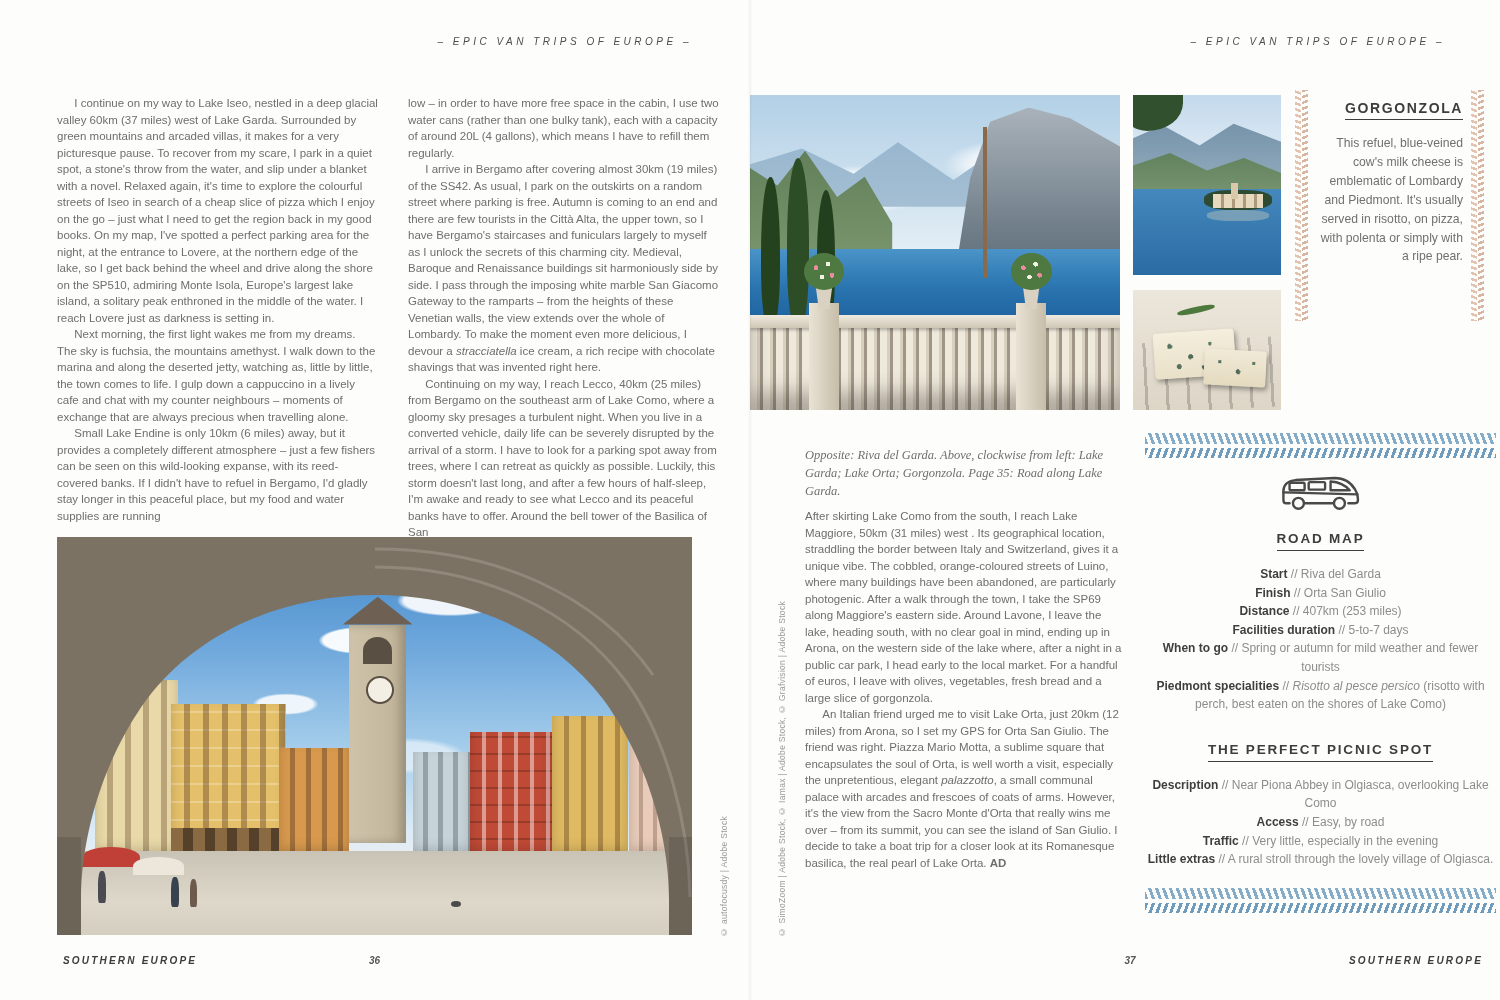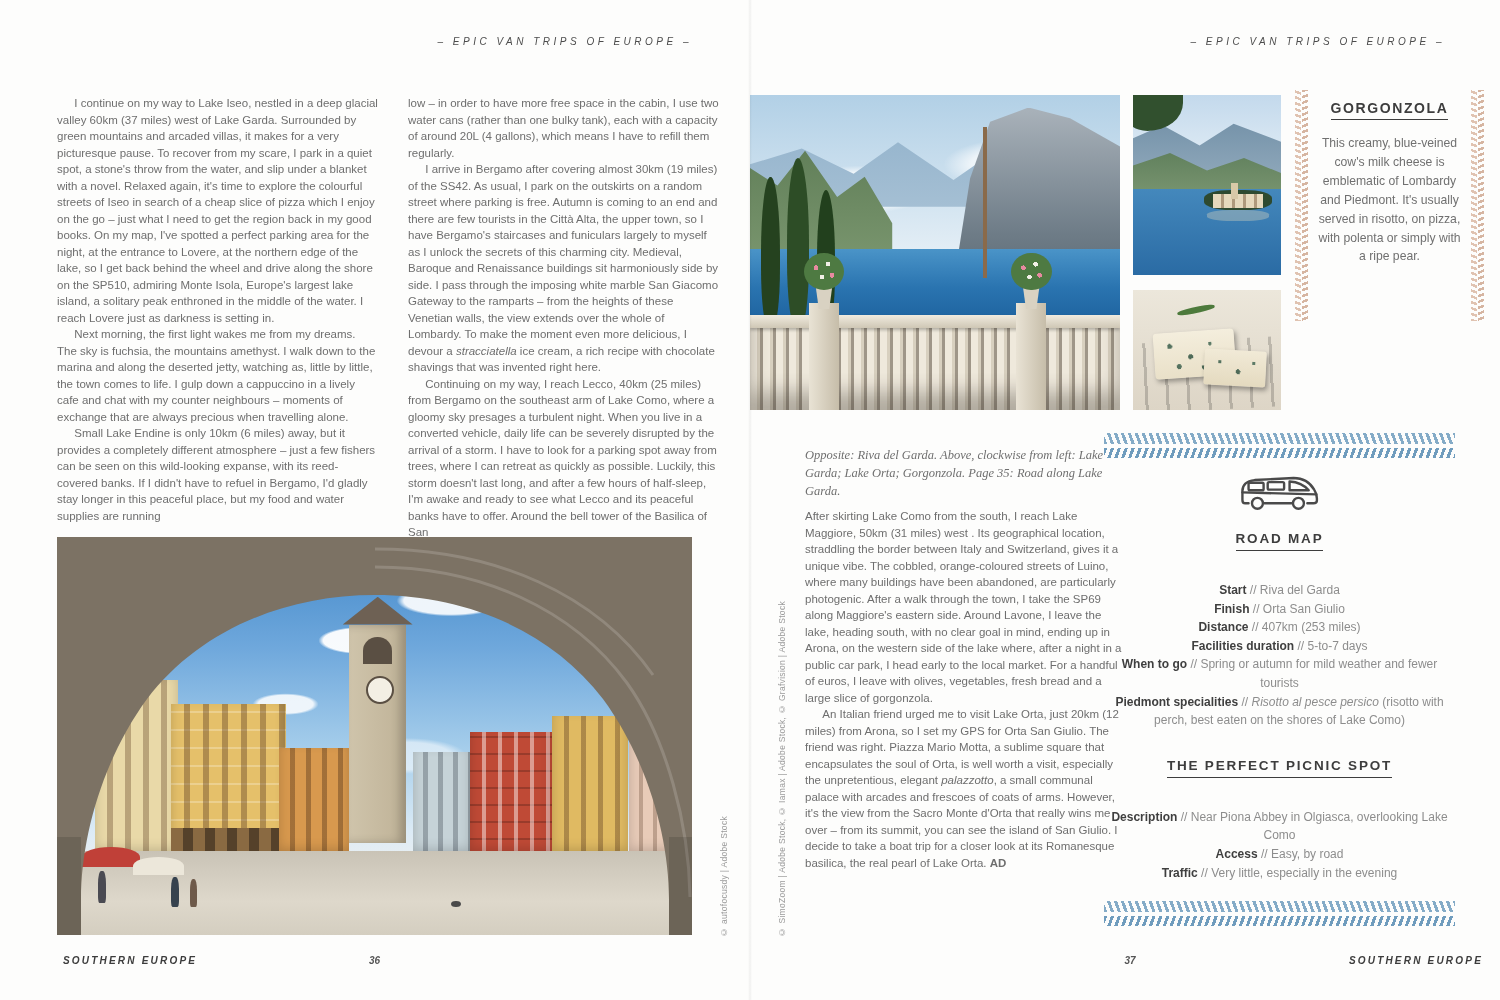--- a/index.html
+++ b/index.html
@@ -31,35 +31,35 @@
   .sidebar{width:351px;text-align:center;}
   .tread-h{height:27px;background-image:
       repeating-linear-gradient(70deg,#84abc7 0 3px,rgba(132,171,199,0) 3px 6.5px),
       repeating-linear-gradient(110deg,#6f9cbd 0 3px,rgba(111,156,189,0) 3px 6.5px);
       background-size:100% 11px,100% 10px;background-position:0 1px,0 16px;
       background-repeat:no-repeat,no-repeat;}
   .van-wrap{margin-top:10px;}
   .sb-title-wrap{margin-top:12px;}
   .sb-title{display:inline-block;font-size:13.5px;font-weight:700;letter-spacing:1.8px;color:#3d3d3d;
             border-bottom:1.5px solid #3d3d3d;padding-bottom:4px;}
-  .spec-rows{margin-top:30px;}
+  .spec-rows{margin-top:14px;}
   .spec-row{font-size:12px;line-height:1.55;color:#8d8d8d;}
   .spec-row b{color:#3f3f3f;font-weight:700;}
   .spec-row .slash{color:#8d8d8d;}
   .picnic-title-wrap{margin-top:26px;}
   .sb-bottom-tread{margin-top:18px;}
 
   
   .gorg-box{display:flex;width:189px;height:231px;overflow:hidden;}
   .tread-v{width:13px;flex:0 0 13px;background-image:
       repeating-linear-gradient(20deg,#e0c3b1 0 2.5px,rgba(224,195,177,0) 2.5px 5.5px),
       repeating-linear-gradient(160deg,#d6b5a1 0 2.5px,rgba(214,181,161,0) 2.5px 5.5px);
       background-size:6px 100%,6px 100%;background-position:0 0,7px 0;
       background-repeat:no-repeat,no-repeat;}
-  .gorg-center{flex:1;padding:6px 8px 0 8px;text-align:center;}
+  .gorg-center{flex:1;padding:6px 8px 0 8px;text-align:right;}
   .gorg-title{display:inline-block;font-size:14px;font-weight:700;letter-spacing:1.6px;color:#3d3d3d;
               border-bottom:1.5px solid #3d3d3d;padding-bottom:3px;margin-top:4px;}
   .gorg-body{margin-top:14px;font-size:12.2px;line-height:1.55;color:#707070;}
 
   
   .photo{overflow:hidden;}
   .photo *{position:absolute;}
 
   
   #photo-arch .sky{inset:0;background:linear-gradient(180deg,#3f86c8 0%,#6fa8dc 28%,#a9d0ec 55%,#dcebf6 74%,#e7eef2 80%);}
@@ -259,32 +259,32 @@
     <div class="board"></div>
     <div class="wedge1"></div>
     <div class="wedge2"></div>
     <div class="herb"></div>
   </div>
 
   <div class="abs gorg-box" style="left:1295px;top:90px;">
     <div class="tread-v"></div>
     <div class="gorg-center">
       <span class="gorg-title">GORGONZOLA</span>
-      <div class="gorg-body">This creamy, blue-veined cow's milk cheese is emblematic of Lombardy and Piedmont. It's usually served in risotto, on pizza, with polenta or simply with a ripe pear.</div>
+      <div class="gorg-body">This refuel, blue-veined cow's milk cheese is emblematic of Lombardy and Piedmont. It's usually served in risotto, on pizza, with polenta or simply with a ripe pear.</div>
     </div>
     <div class="tread-v"></div>
   </div>
 
   <div class="abs caption" style="left:805px;top:446px;width:312px;">Opposite: Riva del Garda. Above, clockwise from left: Lake Garda; Lake Orta; Gorgonzola. Page 35: Road along Lake Garda.</div>
   <div class="abs textcol noindent-first" style="left:805px;top:508px;width:318px;height:442px;">
       <p>After skirting Lake Como from the south, I reach Lake Maggiore, 50km (31 miles) west . Its geographical location, straddling the border between Italy and Switzerland, gives it a unique vibe. The cobbled, orange-coloured streets of Luino, where many buildings have been abandoned, are particularly photogenic. After a walk through the town, I take the SP69 along Maggiore's eastern side. Around Lavone, I leave the lake, heading south, with no clear goal in mind, ending up in Arona, on the western side of the lake where, after a night in a public car park, I head early to the local market. For a handful of euros, I leave with olives, vegetables, fresh bread and a large slice of gorgonzola.</p>
       <p>An Italian friend urged me to visit Lake Orta, just 20km (12 miles) from Arona, so I set my GPS for Orta San Giulio. The friend was right. Piazza Mario Motta, a sublime square that encapsulates the soul of Orta, is well worth a visit, especially the unpretentious, elegant <i>palazzotto</i>, a small communal palace with arcades and frescoes of coats of arms. However, it's the view from the Sacro Monte d'Orta that really wins me over – from its summit, you can see the island of San Giulio. I decide to take a boat trip for a closer look at its Romanesque basilica, the real pearl of Lake Orta. <b>AD</b></p>
     </div>
 
-  <div class="abs sidebar" style="left:1104px;top:432px;">
+  <div class="abs sidebar" style="left:1145px;top:432px;">
     <div class="tread-h"></div>
     <div class="van-wrap">
       <svg viewBox="0 0 120 64" width="82" height="44" fill="none" stroke="#4a4a4a" stroke-width="3.5" stroke-linecap="round" stroke-linejoin="round">
         <path d="M14 50 L9 50 Q5 50 5 45 L5 32 Q5 18 23 16 L80 13 Q100 13 110 30 Q114 36 114 43 L114 46 Q114 50 109 50 L100 50"></path>
         <path d="M5 34 L113 37"></path>
         <rect x="14" y="20" width="22" height="11" rx="2"></rect>
         <rect x="42" y="19" width="24" height="11" rx="2"></rect>
         <path d="M74 18 Q92 19 102 31 L74 31 Z"></path>
         <circle cx="27" cy="50" r="8"></circle>
         <circle cx="87" cy="50" r="8"></circle>
@@ -302,20 +302,21 @@
         <div class="spec-row"><b>When to go</b> <span class="slash">//</span> <span class="val">Spring or autumn for mild weather and fewer tourists</span></div>
         <div class="spec-row"><b>Piedmont specialities</b> <span class="slash">//</span> <span class="val"><i>Risotto al pesce persico</i> (risotto with perch, best eaten on the shores of Lake Como)</span></div>
       </div>
     <div class="picnic-title-wrap">
       <span class="sb-title">THE PERFECT PICNIC SPOT</span>
     </div>
     <div class="spec-rows">
         <div class="spec-row"><b>Description</b> <span class="slash">//</span> <span class="val">Near Piona Abbey in Olgiasca, overlooking Lake Como</span></div>
         <div class="spec-row"><b>Access</b> <span class="slash">//</span> <span class="val">Easy, by road</span></div>
         <div class="spec-row"><b>Traffic</b> <span class="slash">//</span> <span class="val">Very little, especially in the evening</span></div>
+        <div class="spec-row"><b>Little extras</b> <span class="slash">//</span> <span class="val">A rural stroll through the lovely village of Olgiasca.</span></div>
       </div>
     <div class="tread-h sb-bottom-tread"></div>
   </div>
 
   <div class="abs credit" style="left:719px;bottom:63px;">© autofocusdy | Adobe Stock</div>
   <div class="abs credit" style="left:777px;bottom:63px;">© SimoZoom | Adobe Stock, © Iamax | Adobe Stock, © Grafvision | Adobe Stock</div>
 
   <div class="abs footer-text" style="left:57px;top:955px;">SOUTHERN EUROPE</div>
   <div class="abs pagenum" style="left:57px;top:955px;width:635px;text-align:center;">36</div>
   <div class="abs pagenum" style="left:1110px;top:955px;width:40px;text-align:center;">37</div>

